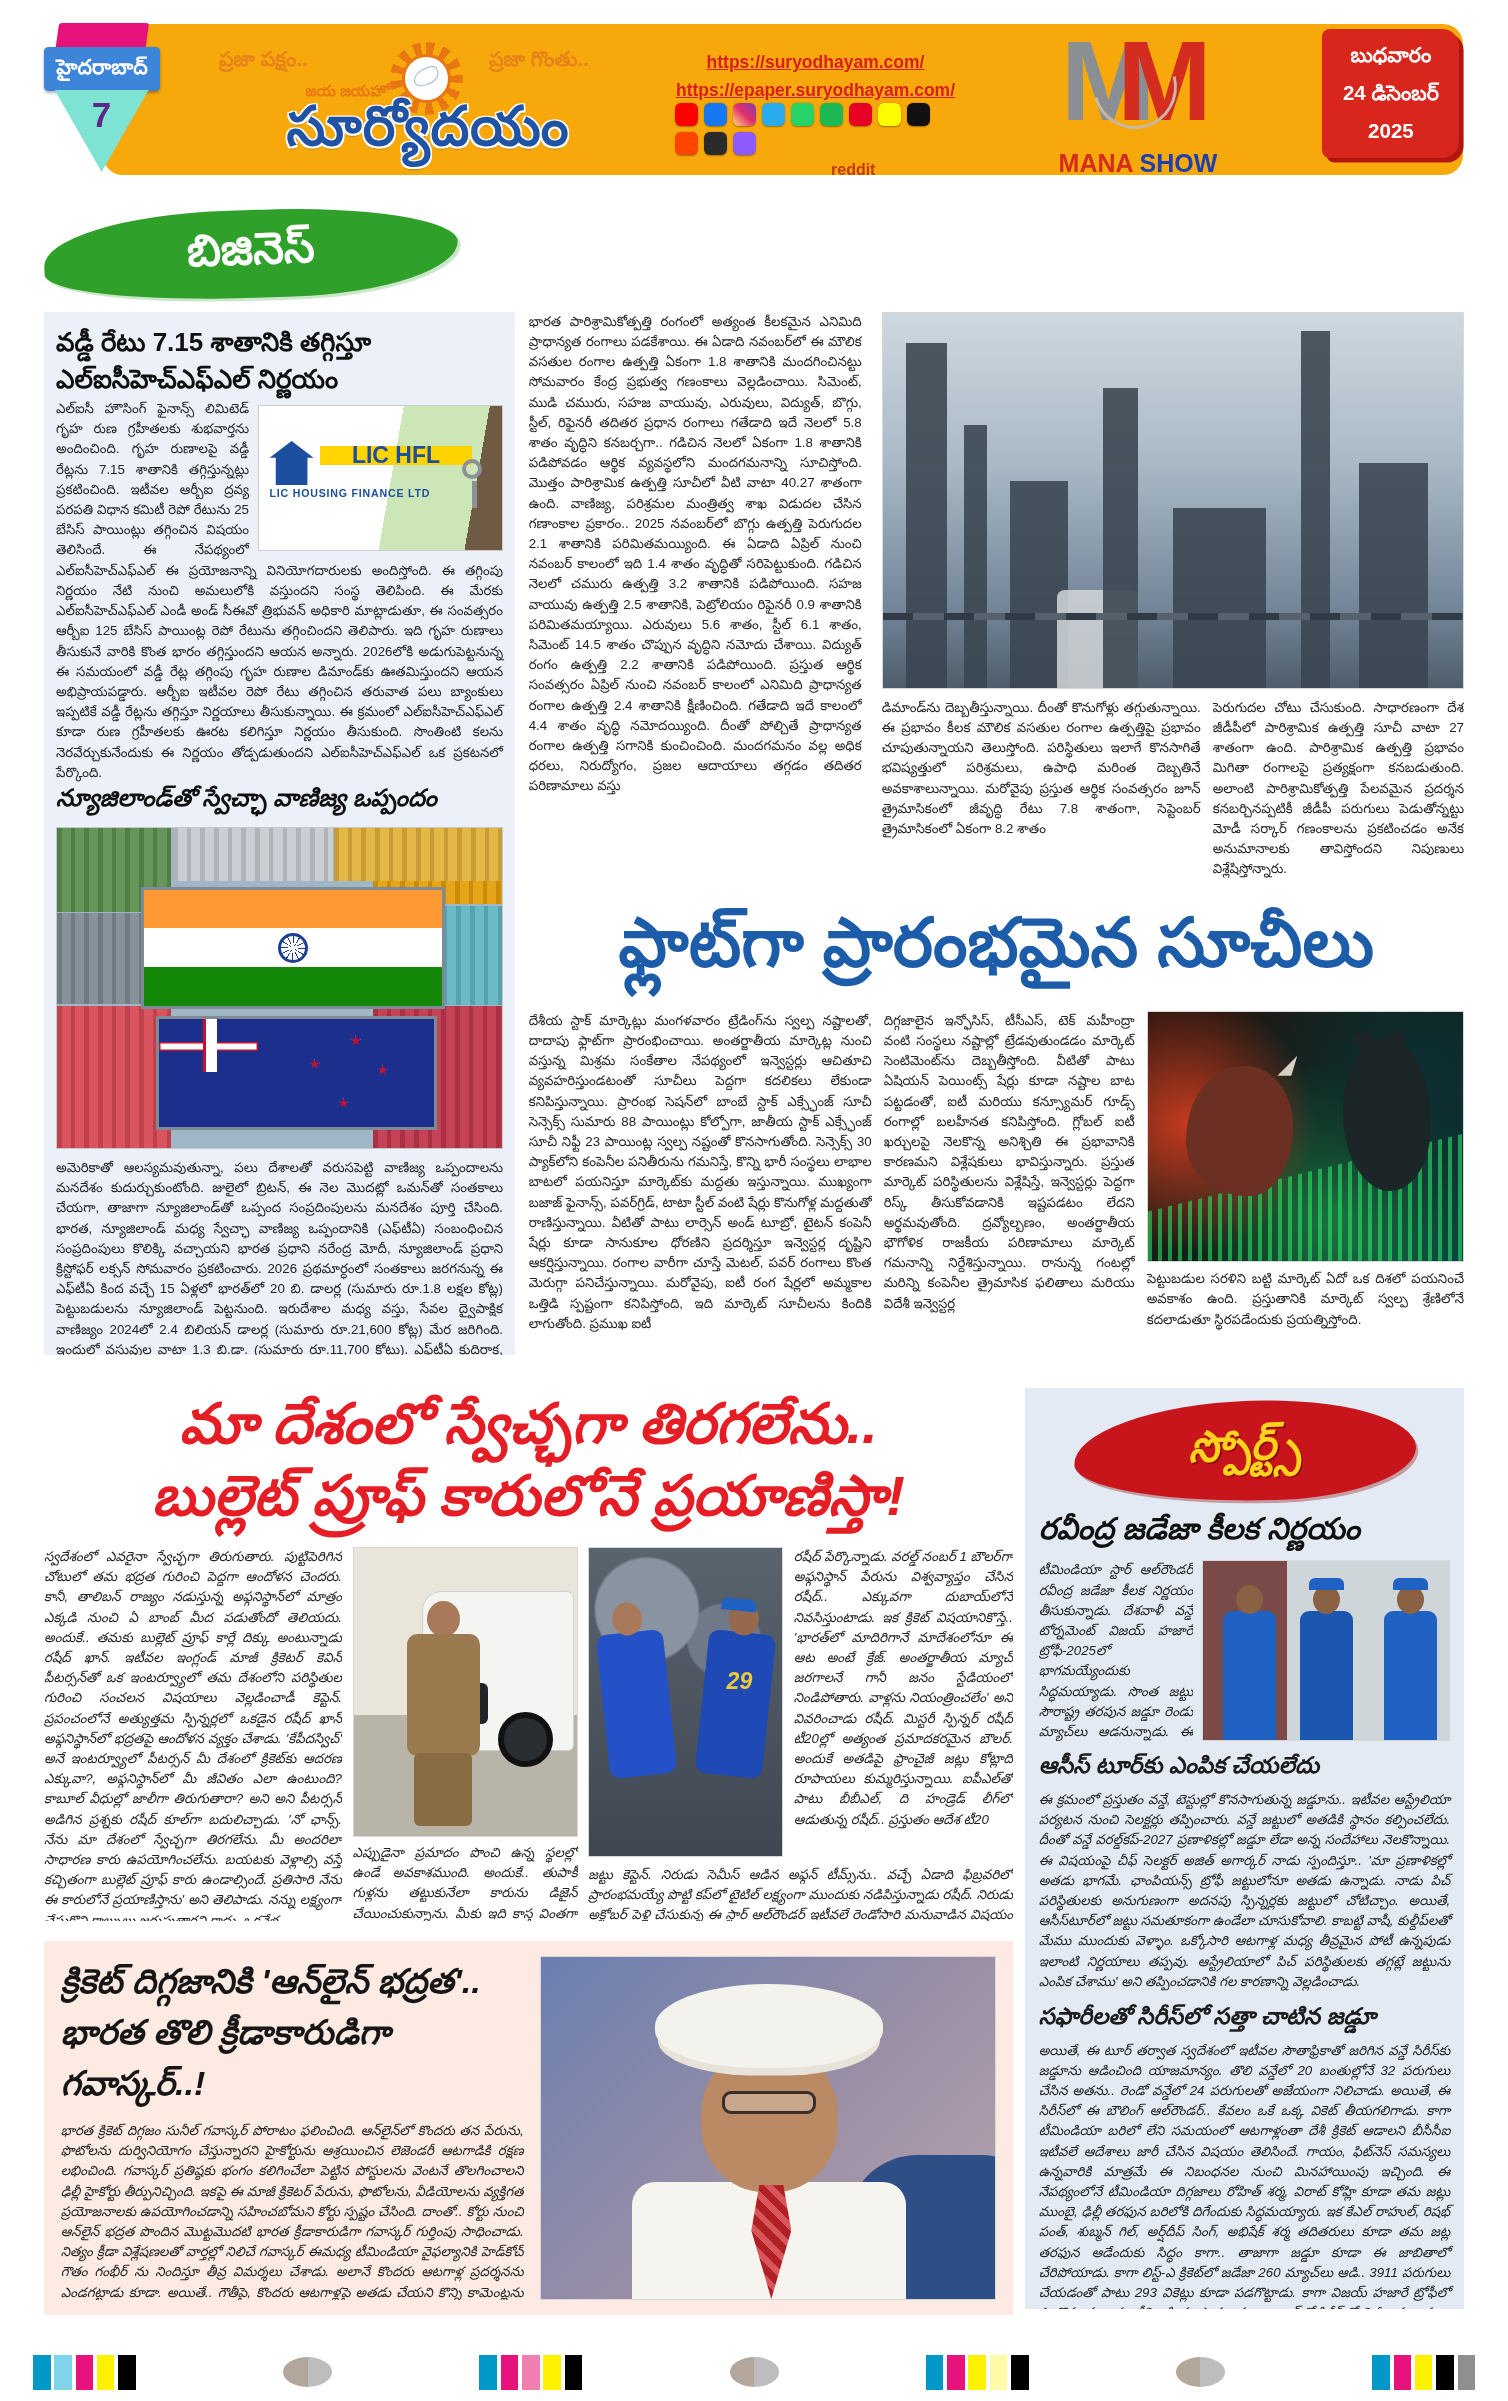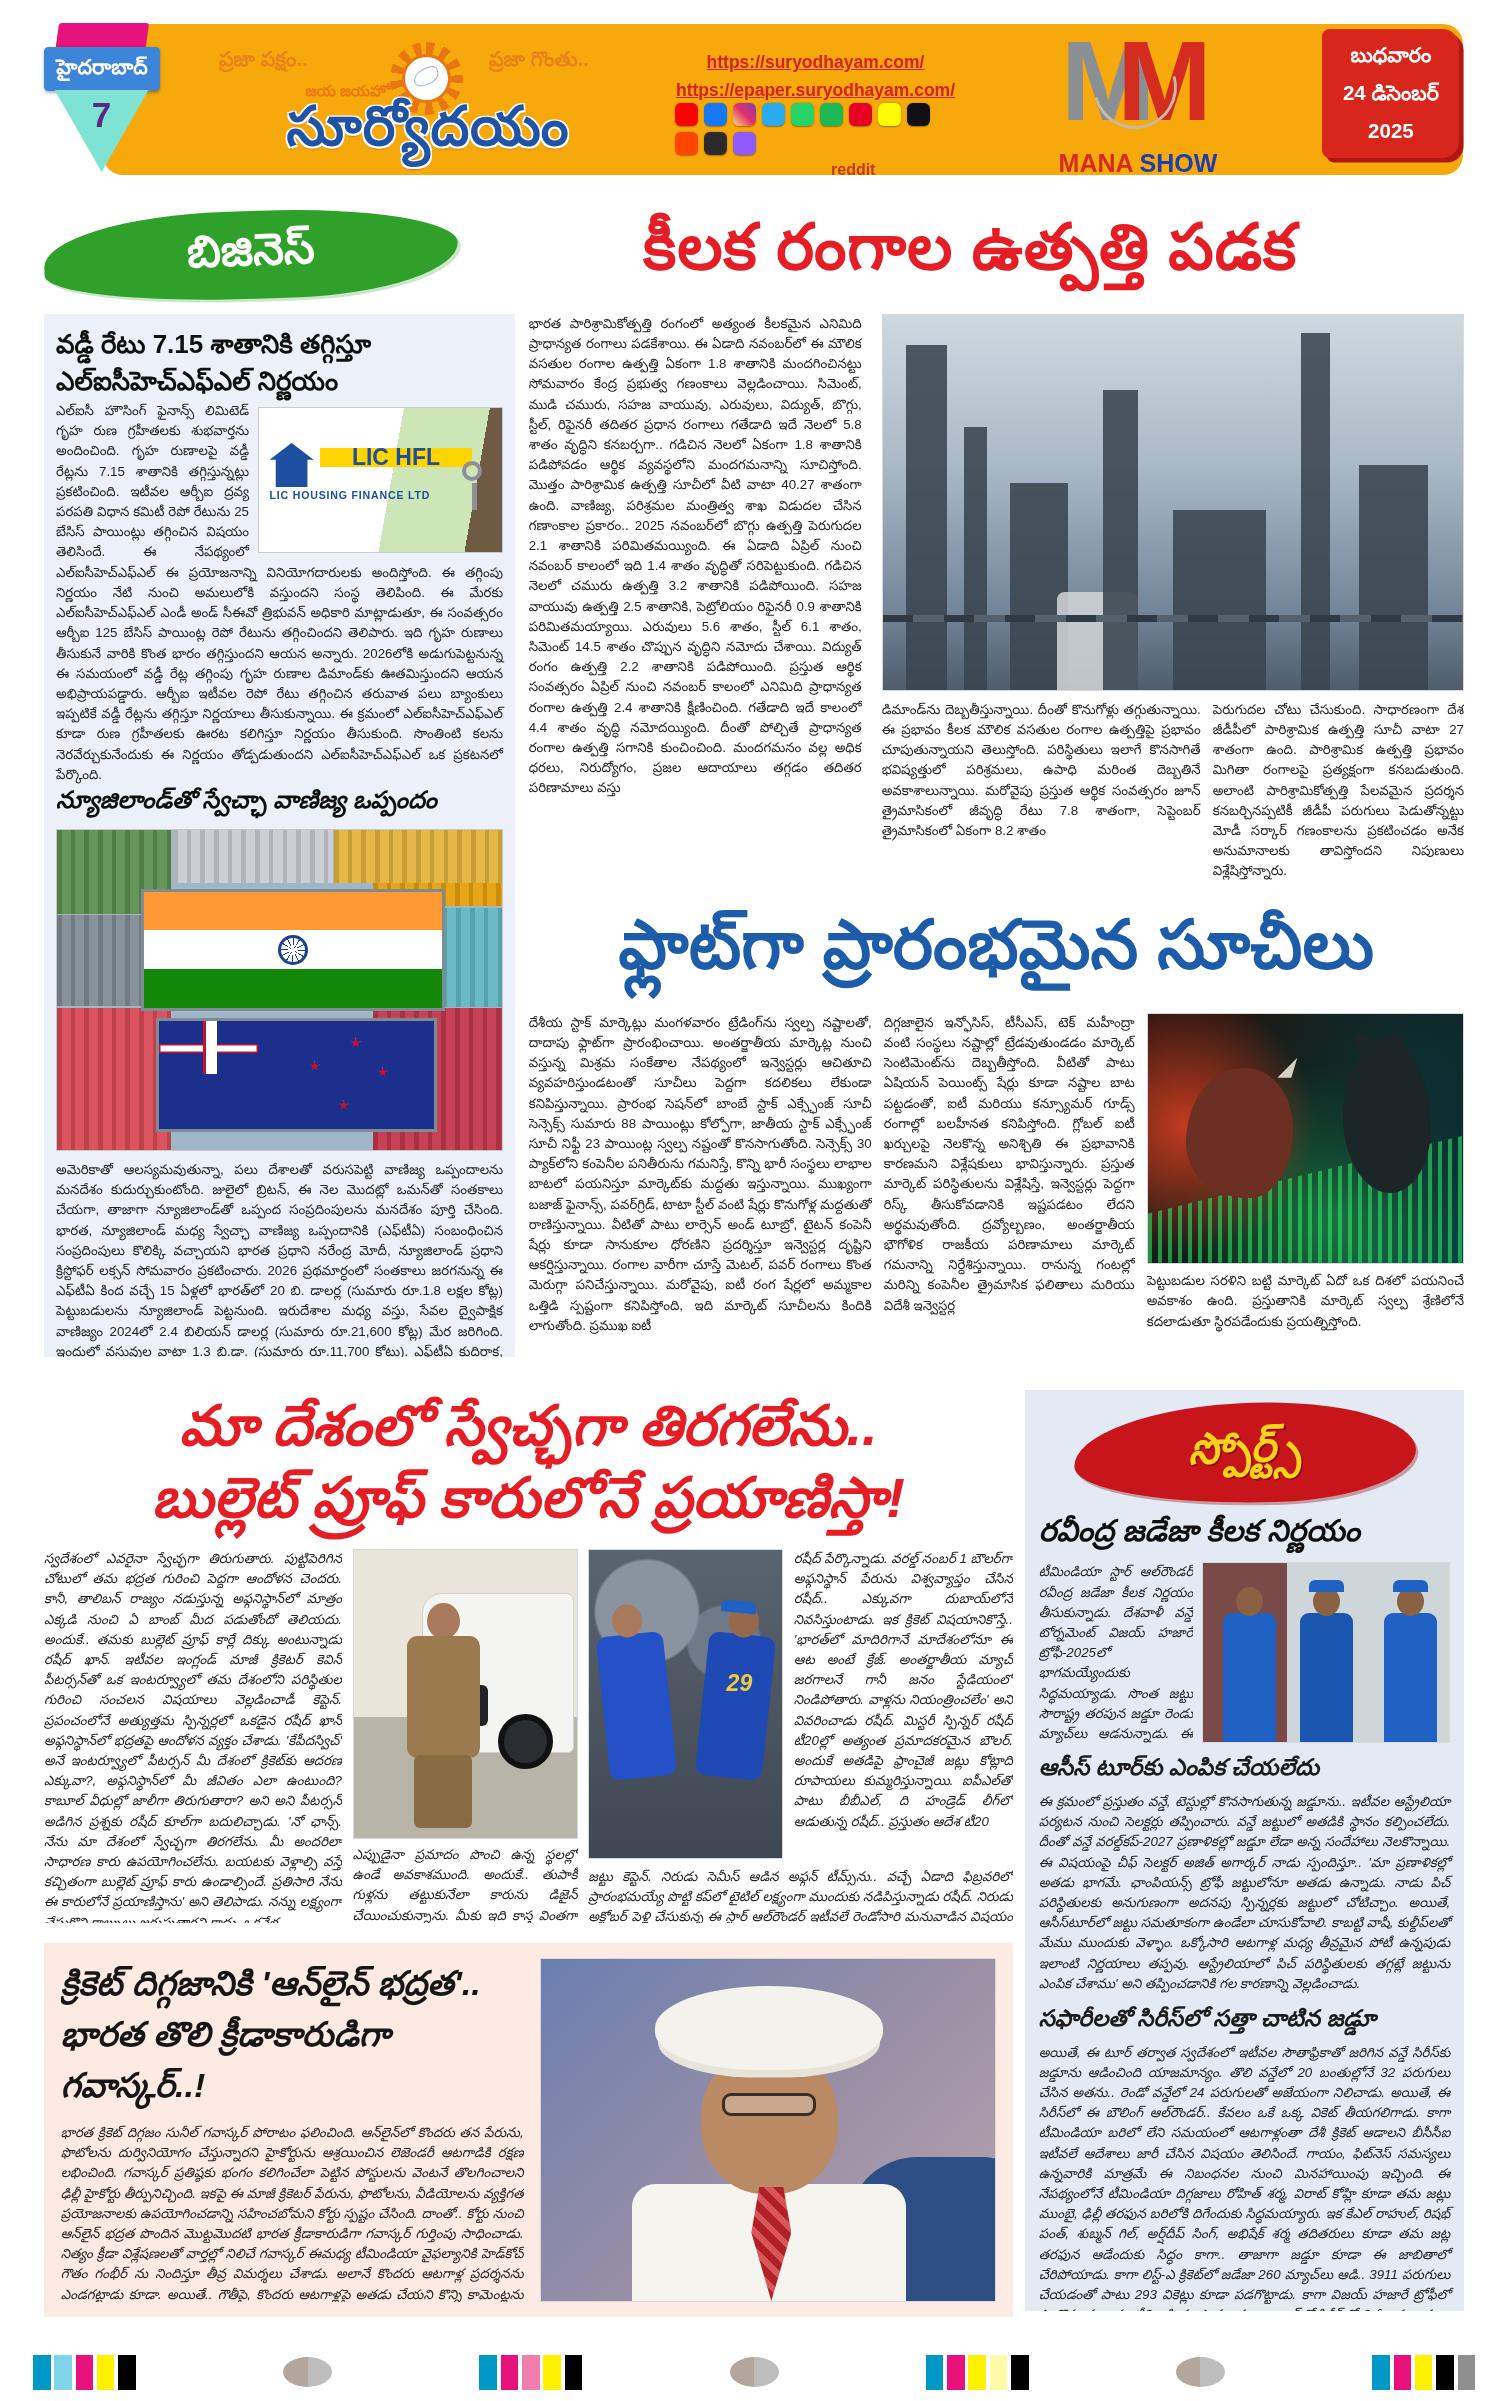--- a/index.html
+++ b/index.html
@@ -233,21 +233,20 @@
     </div>
     <div class="datebox">
       <span>బుధవారం</span>
       <span>24 డిసెంబర్</span>
       <span>2025</span>
     </div>
   </header>
 
   <div class="biz-head-row">
     <div class="biz-label">బిజినెస్</div>
-    <h1 class="lead-headline">కీలక రంగాల ఉత్పత్తి పడక</h1>
   </div>
 
   <div class="biz-body">
 
     <aside class="left-col">
       <h3 class="subhead lic-sub">
         <span>వడ్డీ రేటు 7.15 శాతానికి తగ్గిస్తూ</span><br>
         <span>ఎల్ఐసీహెచ్ఎఫ్ఎల్ నిర్ణయం</span>
       </h3>
       <div>

